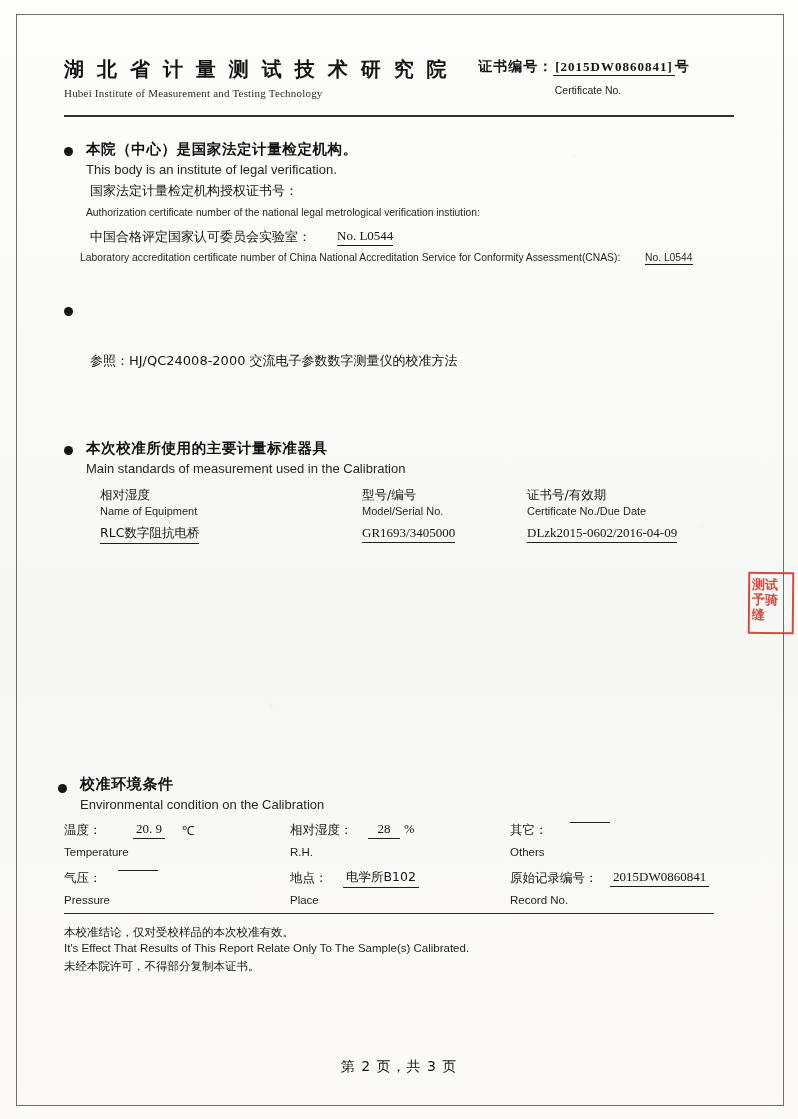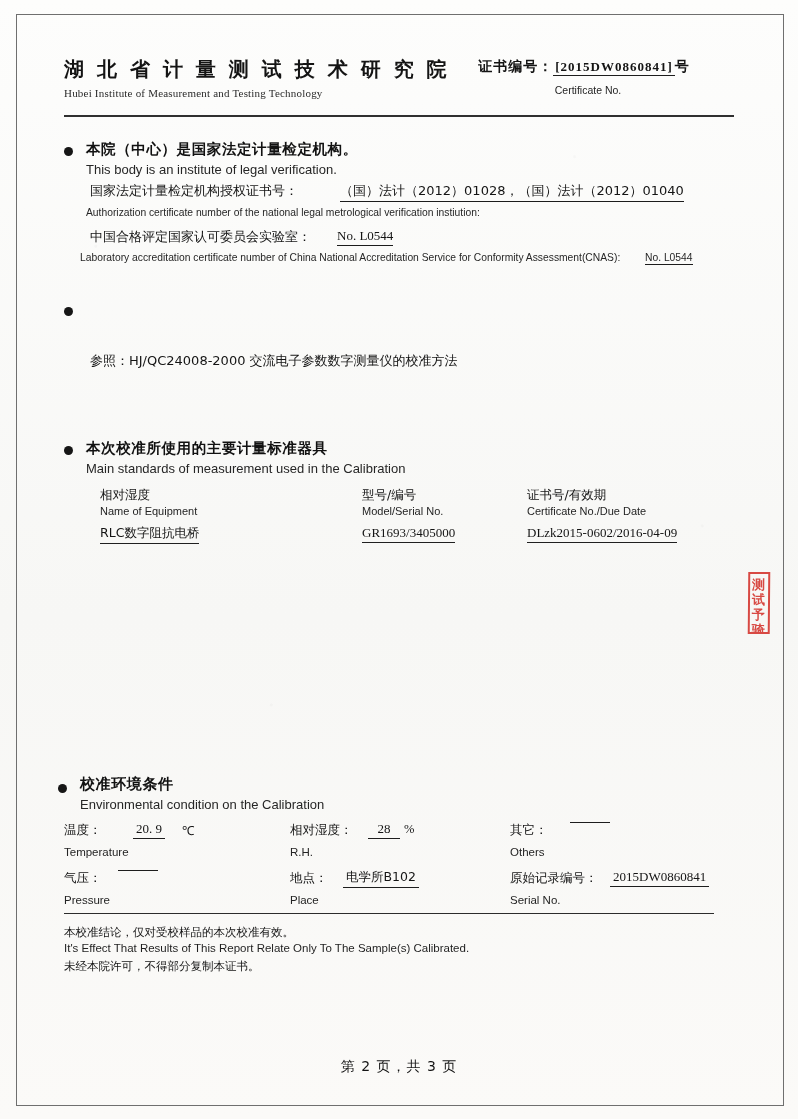--- a/index.html
+++ b/index.html
@@ -240,21 +240,21 @@
     font-size: 14px;
     letter-spacing: 1px;
     color: #141414;
   }
 
   
   .stamp {
     position: absolute;
     left: 748px;
     top: 572px;
-    width: 22px;
+    width: 46px;
     height: 62px;
     border: 2px solid #d4322b;
     color: #d4322b;
     font-family: "DejaVu Sans", sans-serif;
     font-size: 13px;
     font-weight: bold;
     line-height: 15px;
     padding: 3px 2px;
     box-sizing: border-box;
     opacity: 0.88;
@@ -281,21 +281,20 @@
       <div class="cert-en">Certificate No.</div>
     </div>
   </div>
   <div class="rule"></div>
 
   <div class="bullet" style="left:64px; top:147px;"></div>
   <div class="sec-title-cn" style="left:86px; top:140px;">本院（中心）是国家法定计量检定机构。</div>
   <div class="sec-title-en" style="left:86px; top:162px;">This body is an institute  of  legal  verification.</div>
 
   <div class="body-cn" style="left:90px; top:182px;">国家法定计量检定机构授权证书号：</div>
-  <div class="body-cn ul" style="left:340px; top:182px;">（国）法计（2012）01028，（国）法计（2012）01040</div>
   <div class="body-en" style="left:86px; top:207px;">Authorization certificate number of the national legal metrological verification instiution:</div>
 
   <div class="body-cn" style="left:90px; top:228px;">中国合格评定国家认可委员会实验室：</div>
   <div class="body-cn ul serif-val" style="left:337px; top:228px;">No. L0544</div>
   <div class="body-en" style="left:80px; top:252px;">Laboratory accreditation certificate number of China National Accreditation Service for Conformity Assessment(CNAS):</div>
   <div class="body-en ul" style="left:645px; top:252px;">No. L0544</div>
 
   <div class="bullet" style="left:64px; top:307px;"></div>
   <div class="body-cn" style="left:90px; top:352px;">参照：HJ/QC24008-2000 交流电子参数数字测量仪的校准方法</div>
 
@@ -342,21 +341,21 @@
   <div class="env-label" style="left:64px; top:870px;">气压：</div>
   <div class="env-val" style="left:118px; top:869px; min-width:34px;"></div>
   <div class="env-en" style="left:64px; top:894px;">Pressure</div>
 
   <div class="env-label" style="left:290px; top:870px;">地点：</div>
   <div class="env-val cn" style="left:343px; top:869px;">电学所B102</div>
   <div class="env-en" style="left:290px; top:894px;">Place</div>
 
   <div class="env-label" style="left:510px; top:870px;">原始记录编号：</div>
   <div class="env-val" style="left:610px; top:869px;">2015DW0860841</div>
-  <div class="env-en" style="left:510px; top:894px;">Serial No.</div>
+  <div class="env-en" style="left:510px; top:894px;">Record No.</div>
 
   <div class="env-rule" style="top:913px;"></div>
 
   <div class="note-cn" style="left:64px; top:925px;">本校准结论，仅对受校样品的本次校准有效。</div>
   <div class="note-en" style="left:64px; top:942px;">It's Effect That Results  of This Report Relate Only To The Sample(s) Calibrated.</div>
   <div class="note-cn" style="left:64px; top:959px;">未经本院许可，不得部分复制本证书。</div>
 
   <div class="pagefoot" style="top:1058px;">第 2 页，共  3 页</div>
 </div>
 

